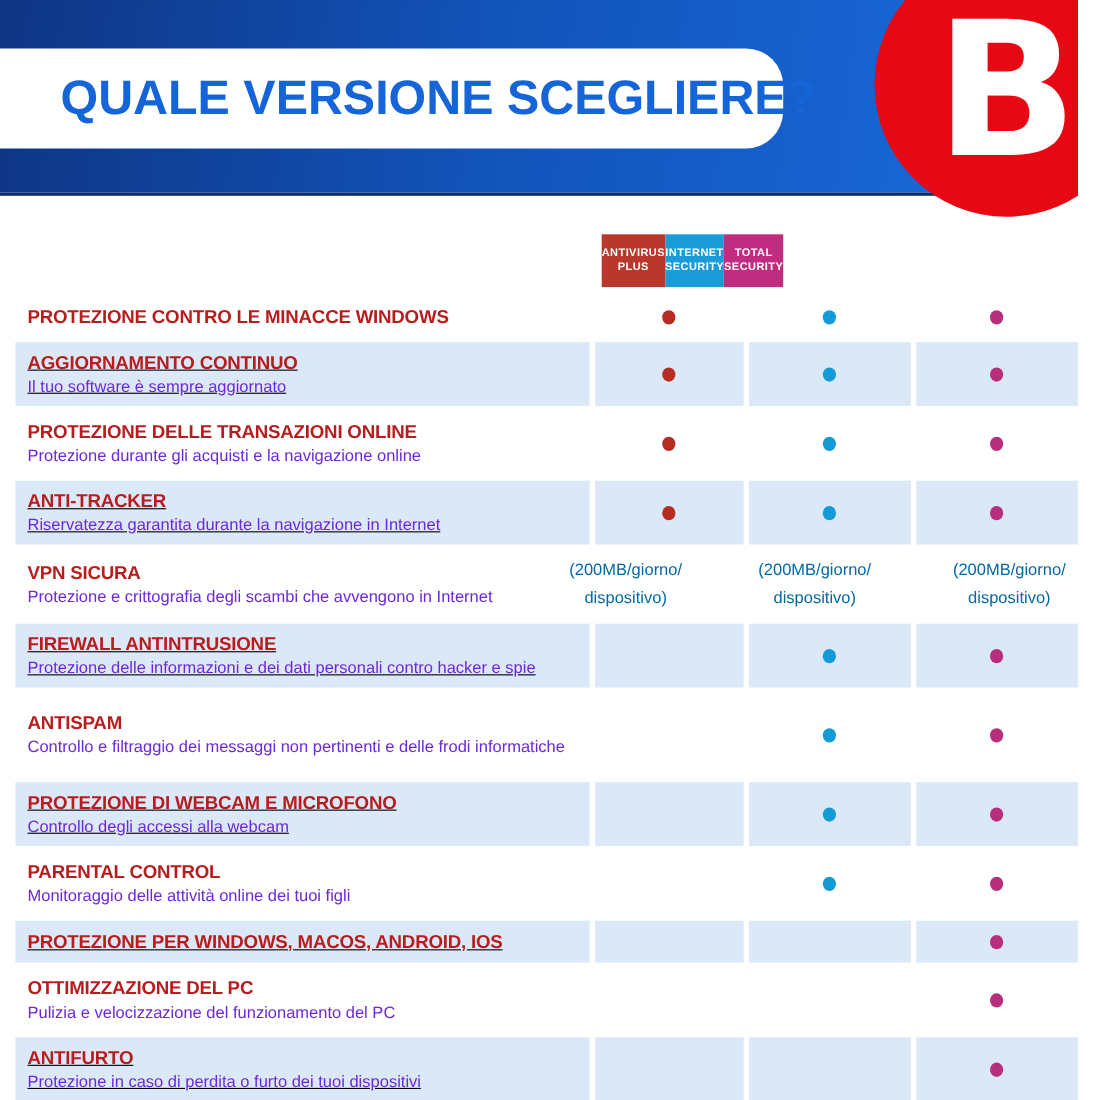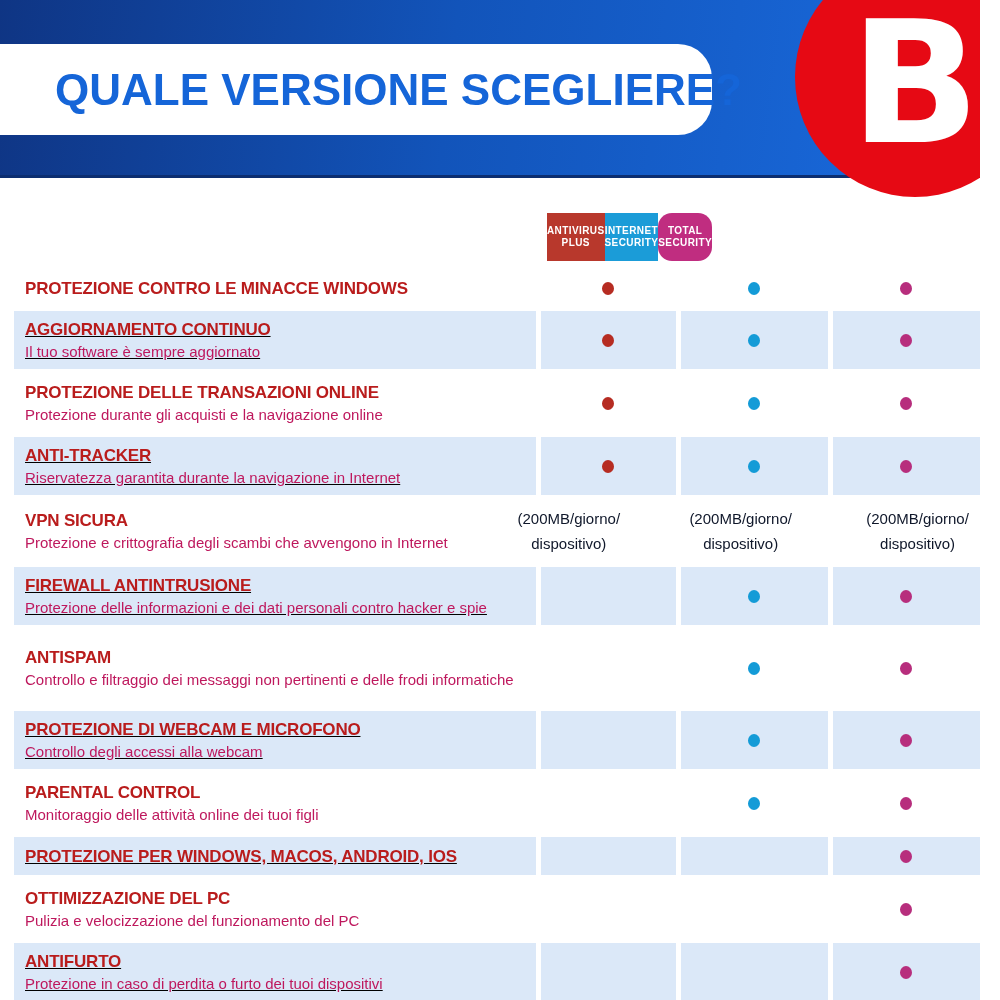--- a/index.html
+++ b/index.html
@@ -41,29 +41,29 @@
   .hrow,.row{display:flex;margin-left:14px;}
   .hrow{margin-bottom:10px;}
   .head-spacer{width:533px;}
   .colhead{
     height:48px;display:flex;align-items:center;justify-content:center;
     color:#fff;font-weight:bold;font-size:10px;line-height:1.2;
     text-align:center;white-space:pre-line;letter-spacing:0.4px;
   }
   .colhead.c1{background:var(--col-antivirus);}
   .colhead.c2{background:var(--col-internet);}
-  .colhead.c3{background:var(--col-total);border-radius:14px;}
+  .colhead.c3{background:var(--col-total);}
 
   .row{margin-bottom:5px;}
   .feature{
     width:528px;box-sizing:border-box;padding:7px 6px 7px 11px;
     display:flex;flex-direction:column;justify-content:center;
   }
   .f-title{font-size:17px;font-weight:bold;color:#b91c1c;line-height:1.25;letter-spacing:-0.2px;}
-  .f-desc{font-size:15px;color:#be185d;line-height:1.35;margin-top:2px;}
+  .f-desc{font-size:15px;color:#6d28d9;line-height:1.35;margin-top:2px;}
   .f-desc:empty{display:none;}
 
   .cell{
     display:flex;align-items:center;justify-content:center;text-align:center;
     box-sizing:border-box;
   }
   .cell.c1{width:137px;margin-left:5px;}
   .cell.c2{width:149px;margin-left:5px;}
   .cell.c3{width:149px;margin-left:5px;}
 
@@ -74,21 +74,21 @@
   .hm{min-height:58px;}
   .hv{min-height:62px;gap:47px;}
   .hl{min-height:76px;}
 
   .dot{width:12px;height:13px;border-radius:50%;display:inline-block;}
   .cell.c1 .dot{background:var(--dot-antivirus);}
   .cell.c2 .dot{background:var(--dot-internet);}
   .cell.c3 .dot{background:var(--dot-total);}
 
   .cell-text{
-    font-size:15px;color:#0f172a;line-height:1.7;white-space:pre-line;
+    font-size:15px;color:#0369a1;line-height:1.7;white-space:pre-line;
   }
 </style>
 </head>
 <body>
 
 <div class="page">
 
   <div class="banner">
     <div class="title-pill">
       <h1 class="page-title">QUALE VERSIONE SCEGLIERE?</h1>

